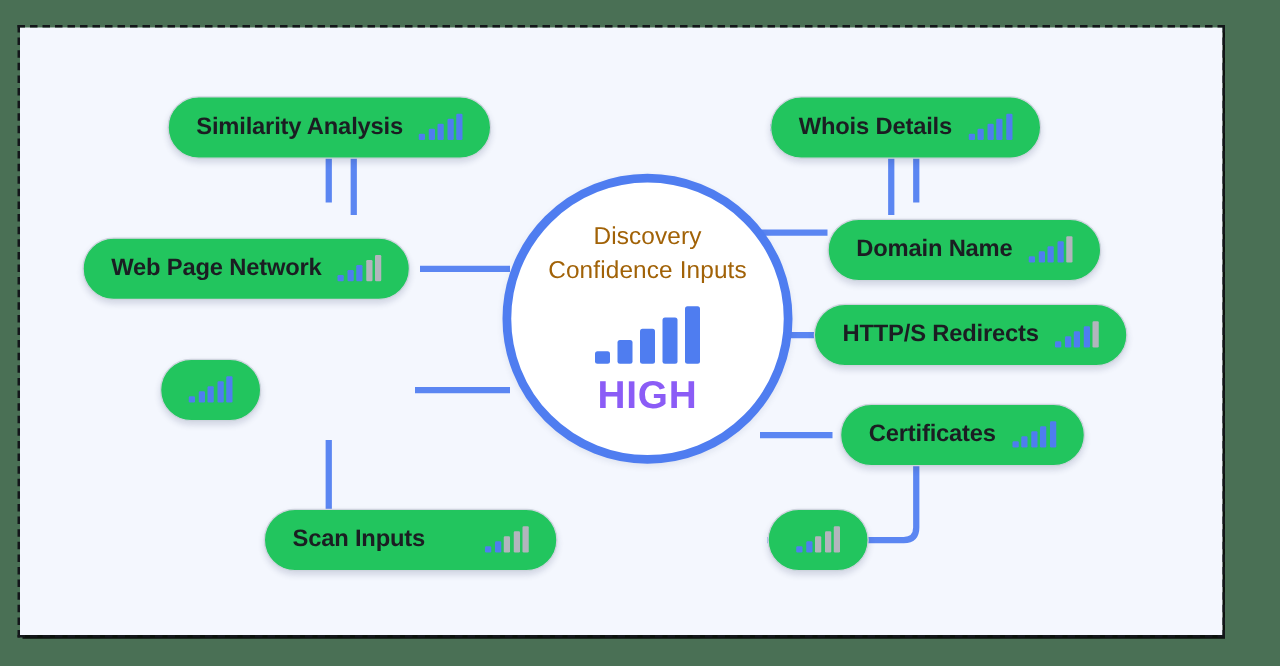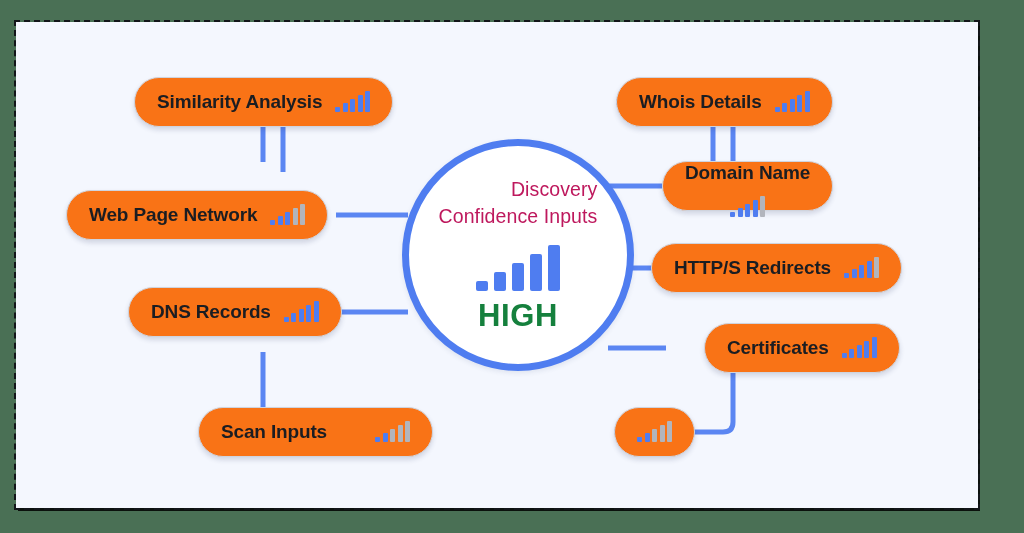--- a/index.html
+++ b/index.html
@@ -51,45 +51,45 @@
     background: #ffffff;
     border: 7px solid #4f7df0;
     display: flex;
     flex-direction: column;
     align-items: center;
     justify-content: center;
     z-index: 5;
     box-shadow: 0 2px 5px rgba(40,60,110,0.10);
   }
   .hub-title {
-    text-align: right;
+    text-align: center;
     font-size: 19.5px;
     line-height: 1.38;
-    color: #be185d;
+    color: #a16207;
     letter-spacing: 0.1px;
     font-weight: 400;
     margin-bottom: 18px;
   }
   .hub-bars { margin-bottom: 7px; }
   .hub-level {
     font-size: 31px;
     font-weight: 700;
-    color: #15803d;
+    color: #8b5cf6;
     letter-spacing: 0.6px;
   }
 
   
   .pill {
     position: absolute;
     display: flex;
     align-items: center;
     gap: 13px;
     height: 50px;
-    padding: 0 22px;
-    background: #f97316;
+    padding: 16px 22px;
+    background: #22c55e;
     border: 1.5px solid #cfd4de;
     border-radius: 26px;
     z-index: 6;
     box-shadow: 0 3px 5px rgba(30,45,85,0.16);
     white-space: nowrap;
   }
   .pill-label {
     font-size: 19px;
     font-weight: 700;
     color: #1b1d22;
@@ -179,31 +179,30 @@
       <span class="bars">
         <span class="b on"></span>
           <span class="b on"></span>
           <span class="b on"></span>
           <span class="b"></span>
           <span class="b"></span>
       </span>
     </div>
 
     <div class="pill" style="left:112px; top:265px;">
-      <span class="pill-label">DNS Records</span>
-      <span class="bars">
-        <span class="b on"></span>
-          <span class="b on"></span>
-          <span class="b on"></span>
-          <span class="b on"></span>
-          <span class="b on"></span>
-      </span>
-    </div>
-
-    <div class="pill" style="left:182px; top:385px;gap:48px;">
+      <span class="bars">
+        <span class="b on"></span>
+          <span class="b on"></span>
+          <span class="b on"></span>
+          <span class="b on"></span>
+          <span class="b on"></span>
+      </span>
+    </div>
+
+    <div class="pill" style="left:195px; top:385px;gap:48px;">
       <span class="pill-label">Scan Inputs</span>
       <span class="bars">
         <span class="b on"></span>
           <span class="b on"></span>
           <span class="b"></span>
           <span class="b"></span>
           <span class="b"></span>
       </span>
     </div>
 
@@ -211,21 +210,21 @@
       <span class="pill-label">Whois Details</span>
       <span class="bars">
         <span class="b on"></span>
           <span class="b on"></span>
           <span class="b on"></span>
           <span class="b on"></span>
           <span class="b on"></span>
       </span>
     </div>
 
-    <div class="pill" style="left:646px; top:139px;flex-direction:column;">
+    <div class="pill" style="left:646px; top:153px;">
       <span class="pill-label">Domain Name</span>
       <span class="bars">
         <span class="b on"></span>
           <span class="b on"></span>
           <span class="b on"></span>
           <span class="b on"></span>
           <span class="b"></span>
       </span>
     </div>
 
@@ -233,21 +232,21 @@
       <span class="pill-label">HTTP/S Redirects</span>
       <span class="bars">
         <span class="b on"></span>
           <span class="b on"></span>
           <span class="b on"></span>
           <span class="b on"></span>
           <span class="b"></span>
       </span>
     </div>
 
-    <div class="pill" style="left:688px; top:301px;">
+    <div class="pill" style="left:656px; top:301px;">
       <span class="pill-label">Certificates</span>
       <span class="bars">
         <span class="b on"></span>
           <span class="b on"></span>
           <span class="b on"></span>
           <span class="b on"></span>
           <span class="b on"></span>
       </span>
     </div>
 

